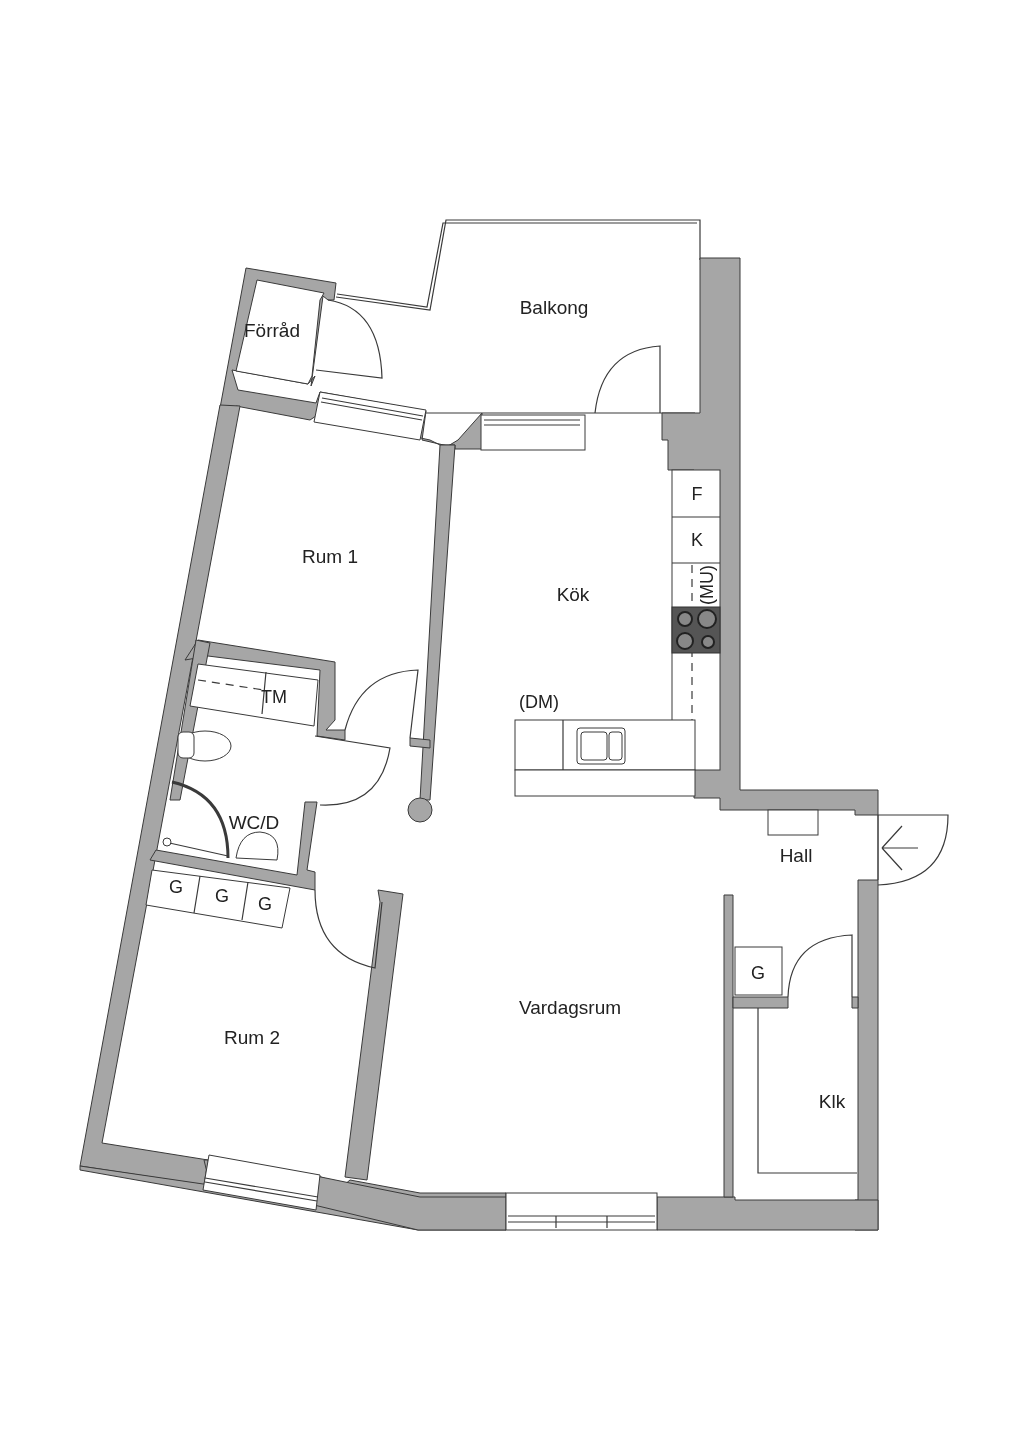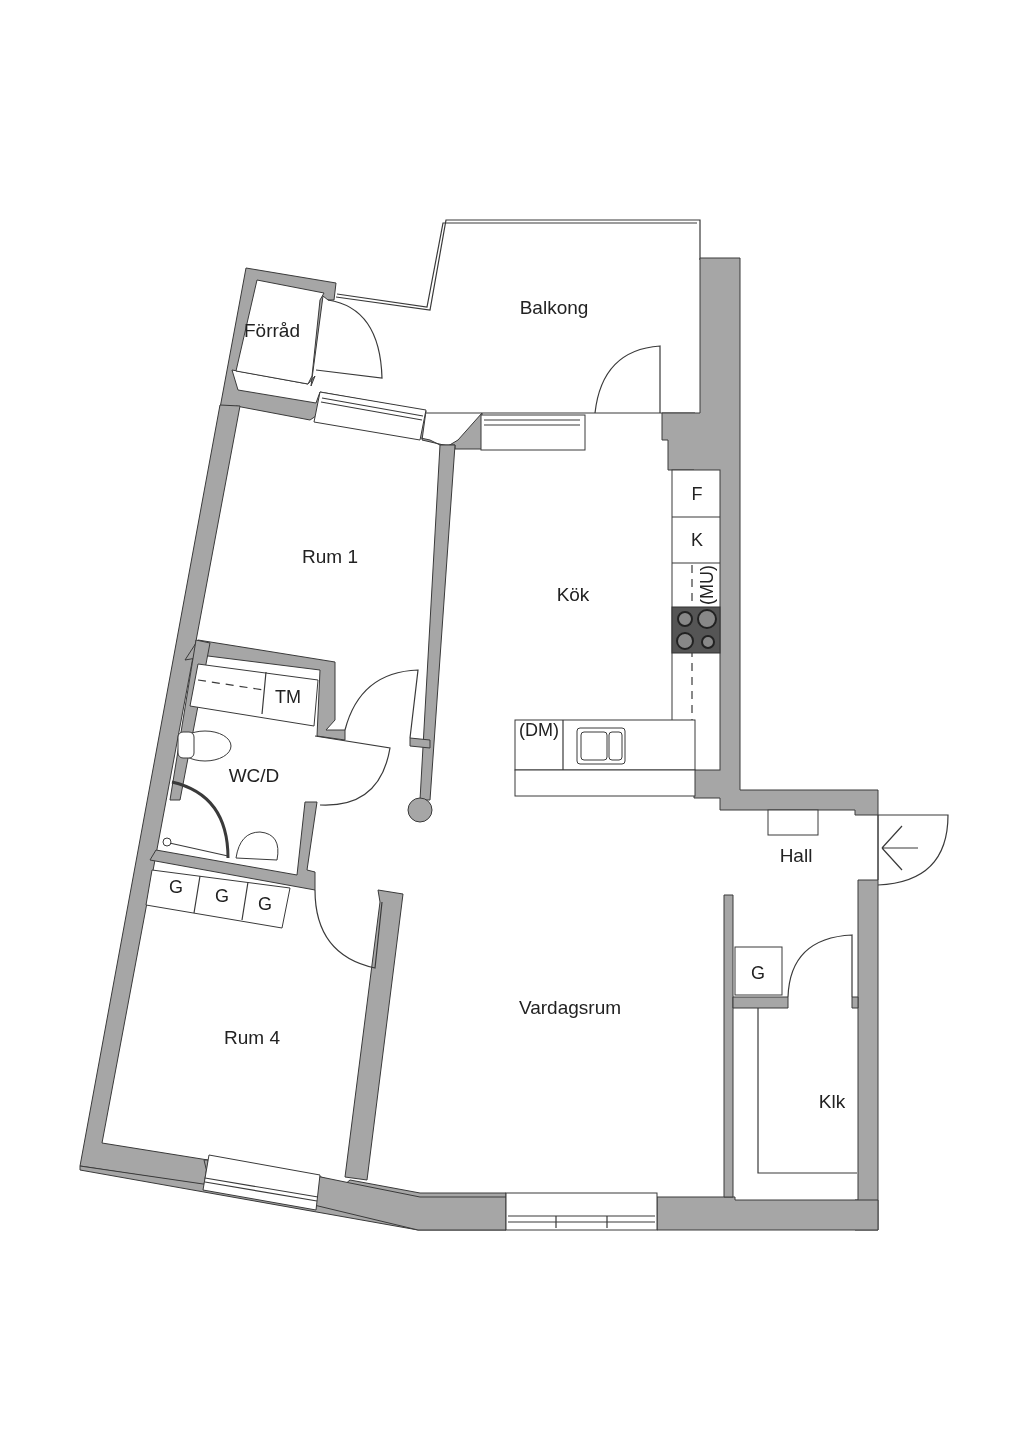--- a/index.html
+++ b/index.html
@@ -118,27 +118,27 @@
     <path class="ln" d="M788,997 Q790,938 852,935 L852,997"></path>
     <path class="ln" d="M878,815 L948,815 Q948,882 878,885"></path>
     <path class="ln" d="M882,848 L918,848 M882,848 L902,826 M882,848 L902,870"></path>
   </g>
 </svg>
 
 <div class="lbl" style="left:272px;top:331px">Förråd</div>
 <div class="lbl" style="left:554px;top:308px">Balkong</div>
 <div class="lbl" style="left:330px;top:557px">Rum 1</div>
 <div class="lbl" style="left:573px;top:595px">Kök</div>
-<div class="lbl" style="left:254px;top:776px">WC/D</div>
-<div class="lbl" style="left:252px;top:1038px">Rum 4</div>
+<div class="lbl" style="left:254px;top:823px">WC/D</div>
+<div class="lbl" style="left:252px;top:1038px">Rum 2</div>
 <div class="lbl" style="left:570px;top:1008px">Vardagsrum</div>
 <div class="lbl" style="left:796px;top:856px">Hall</div>
 <div class="lbl" style="left:832px;top:1102px">Klk</div>
 
 <div class="lbl sm" style="left:697px;top:494px">F</div>
 <div class="lbl sm" style="left:697px;top:540px">K</div>
 <div class="lbl sm" style="left:707px;top:585px;transform:translate(-50%,-50%) rotate(-90deg)">(MU)</div>
-<div class="lbl sm" style="left:539px;top:730px">(DM)</div>
-<div class="lbl sm" style="left:288px;top:697px">TM</div>
+<div class="lbl sm" style="left:539px;top:702px">(DM)</div>
+<div class="lbl sm" style="left:274px;top:697px">TM</div>
 <div class="lbl sm" style="left:176px;top:887px">G</div>
 <div class="lbl sm" style="left:222px;top:896px">G</div>
 <div class="lbl sm" style="left:265px;top:904px">G</div>
 <div class="lbl sm" style="left:758px;top:973px">G</div>
 
 </body></html>

